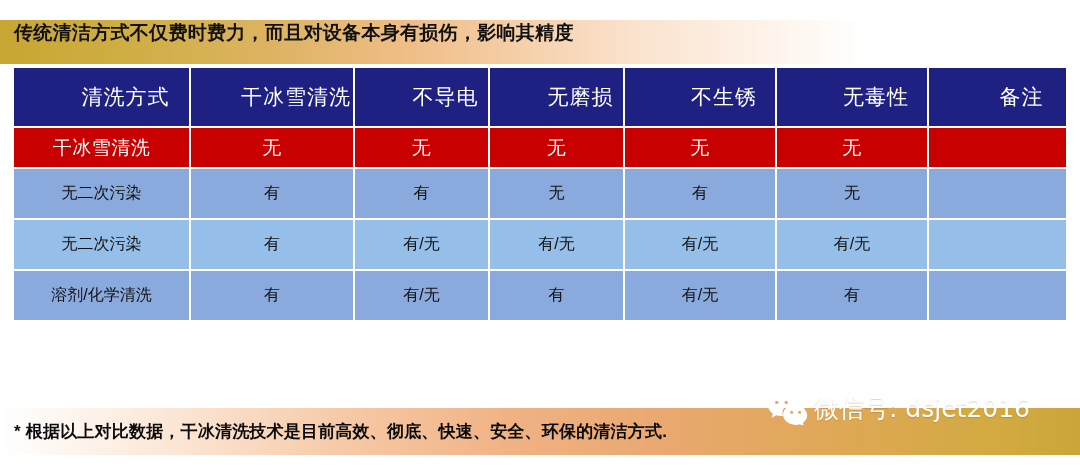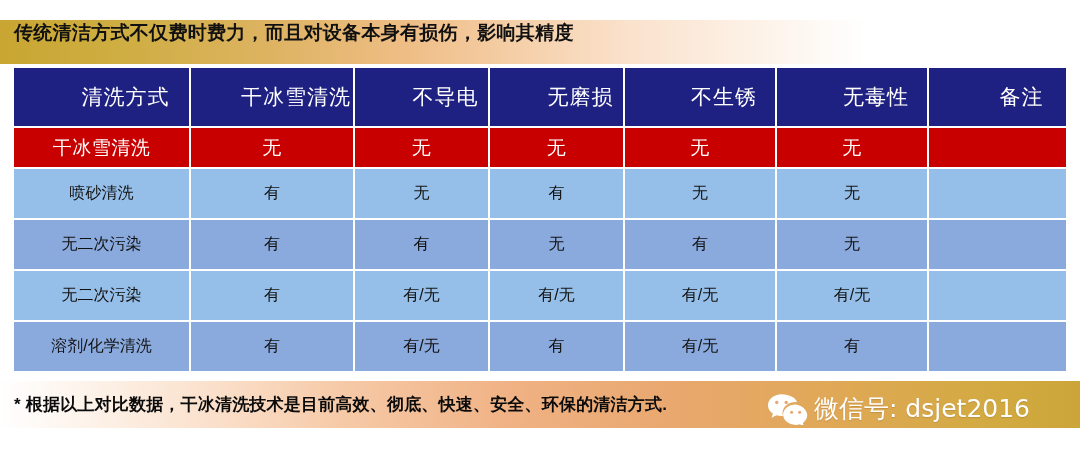--- a/index.html
+++ b/index.html
@@ -90,21 +90,21 @@
   tr.row-a td, tr.row-b td {
     height: 49px;
     font-size: 16px;
   }
   td.label-cell { font-size: 16px; }
   tr.row-highlight td.label-cell { font-size: 19px; }
 
   
   .footer {
     position: absolute;
-    left: 0; top: 381px;
+    left: 0; top: 408px;
     width: 1080px; height: 47px;
     background: linear-gradient(to right,
         #ffffff 0%,
         #fdf3ea 8%,
         #fbe3d0 18%,
         #f6c9a6 32%,
         #f0b183 48%,
         #e9a86f 62%,
         #dfa855 78%,
         #d2aa41 92%,
@@ -173,29 +173,20 @@
       <tbody>
         <tr class="row-highlight">
           <td class="label-cell">干冰雪清洗</td>
           <td>无</td>
           <td>无</td>
           <td>无</td>
           <td>无</td>
           <td>无</td>
           <td></td>
         </tr>
-        <tr class="row-a">
-          <td class="label-cell">喷砂清洗</td>
-          <td>有</td>
-          <td>无</td>
-          <td>有</td>
-          <td>无</td>
-          <td>无</td>
-          <td></td>
-        </tr>
         <tr class="row-b">
           <td class="label-cell">无二次污染</td>
           <td>有</td>
           <td>有</td>
           <td>无</td>
           <td>有</td>
           <td>无</td>
           <td></td>
         </tr>
         <tr class="row-a">

